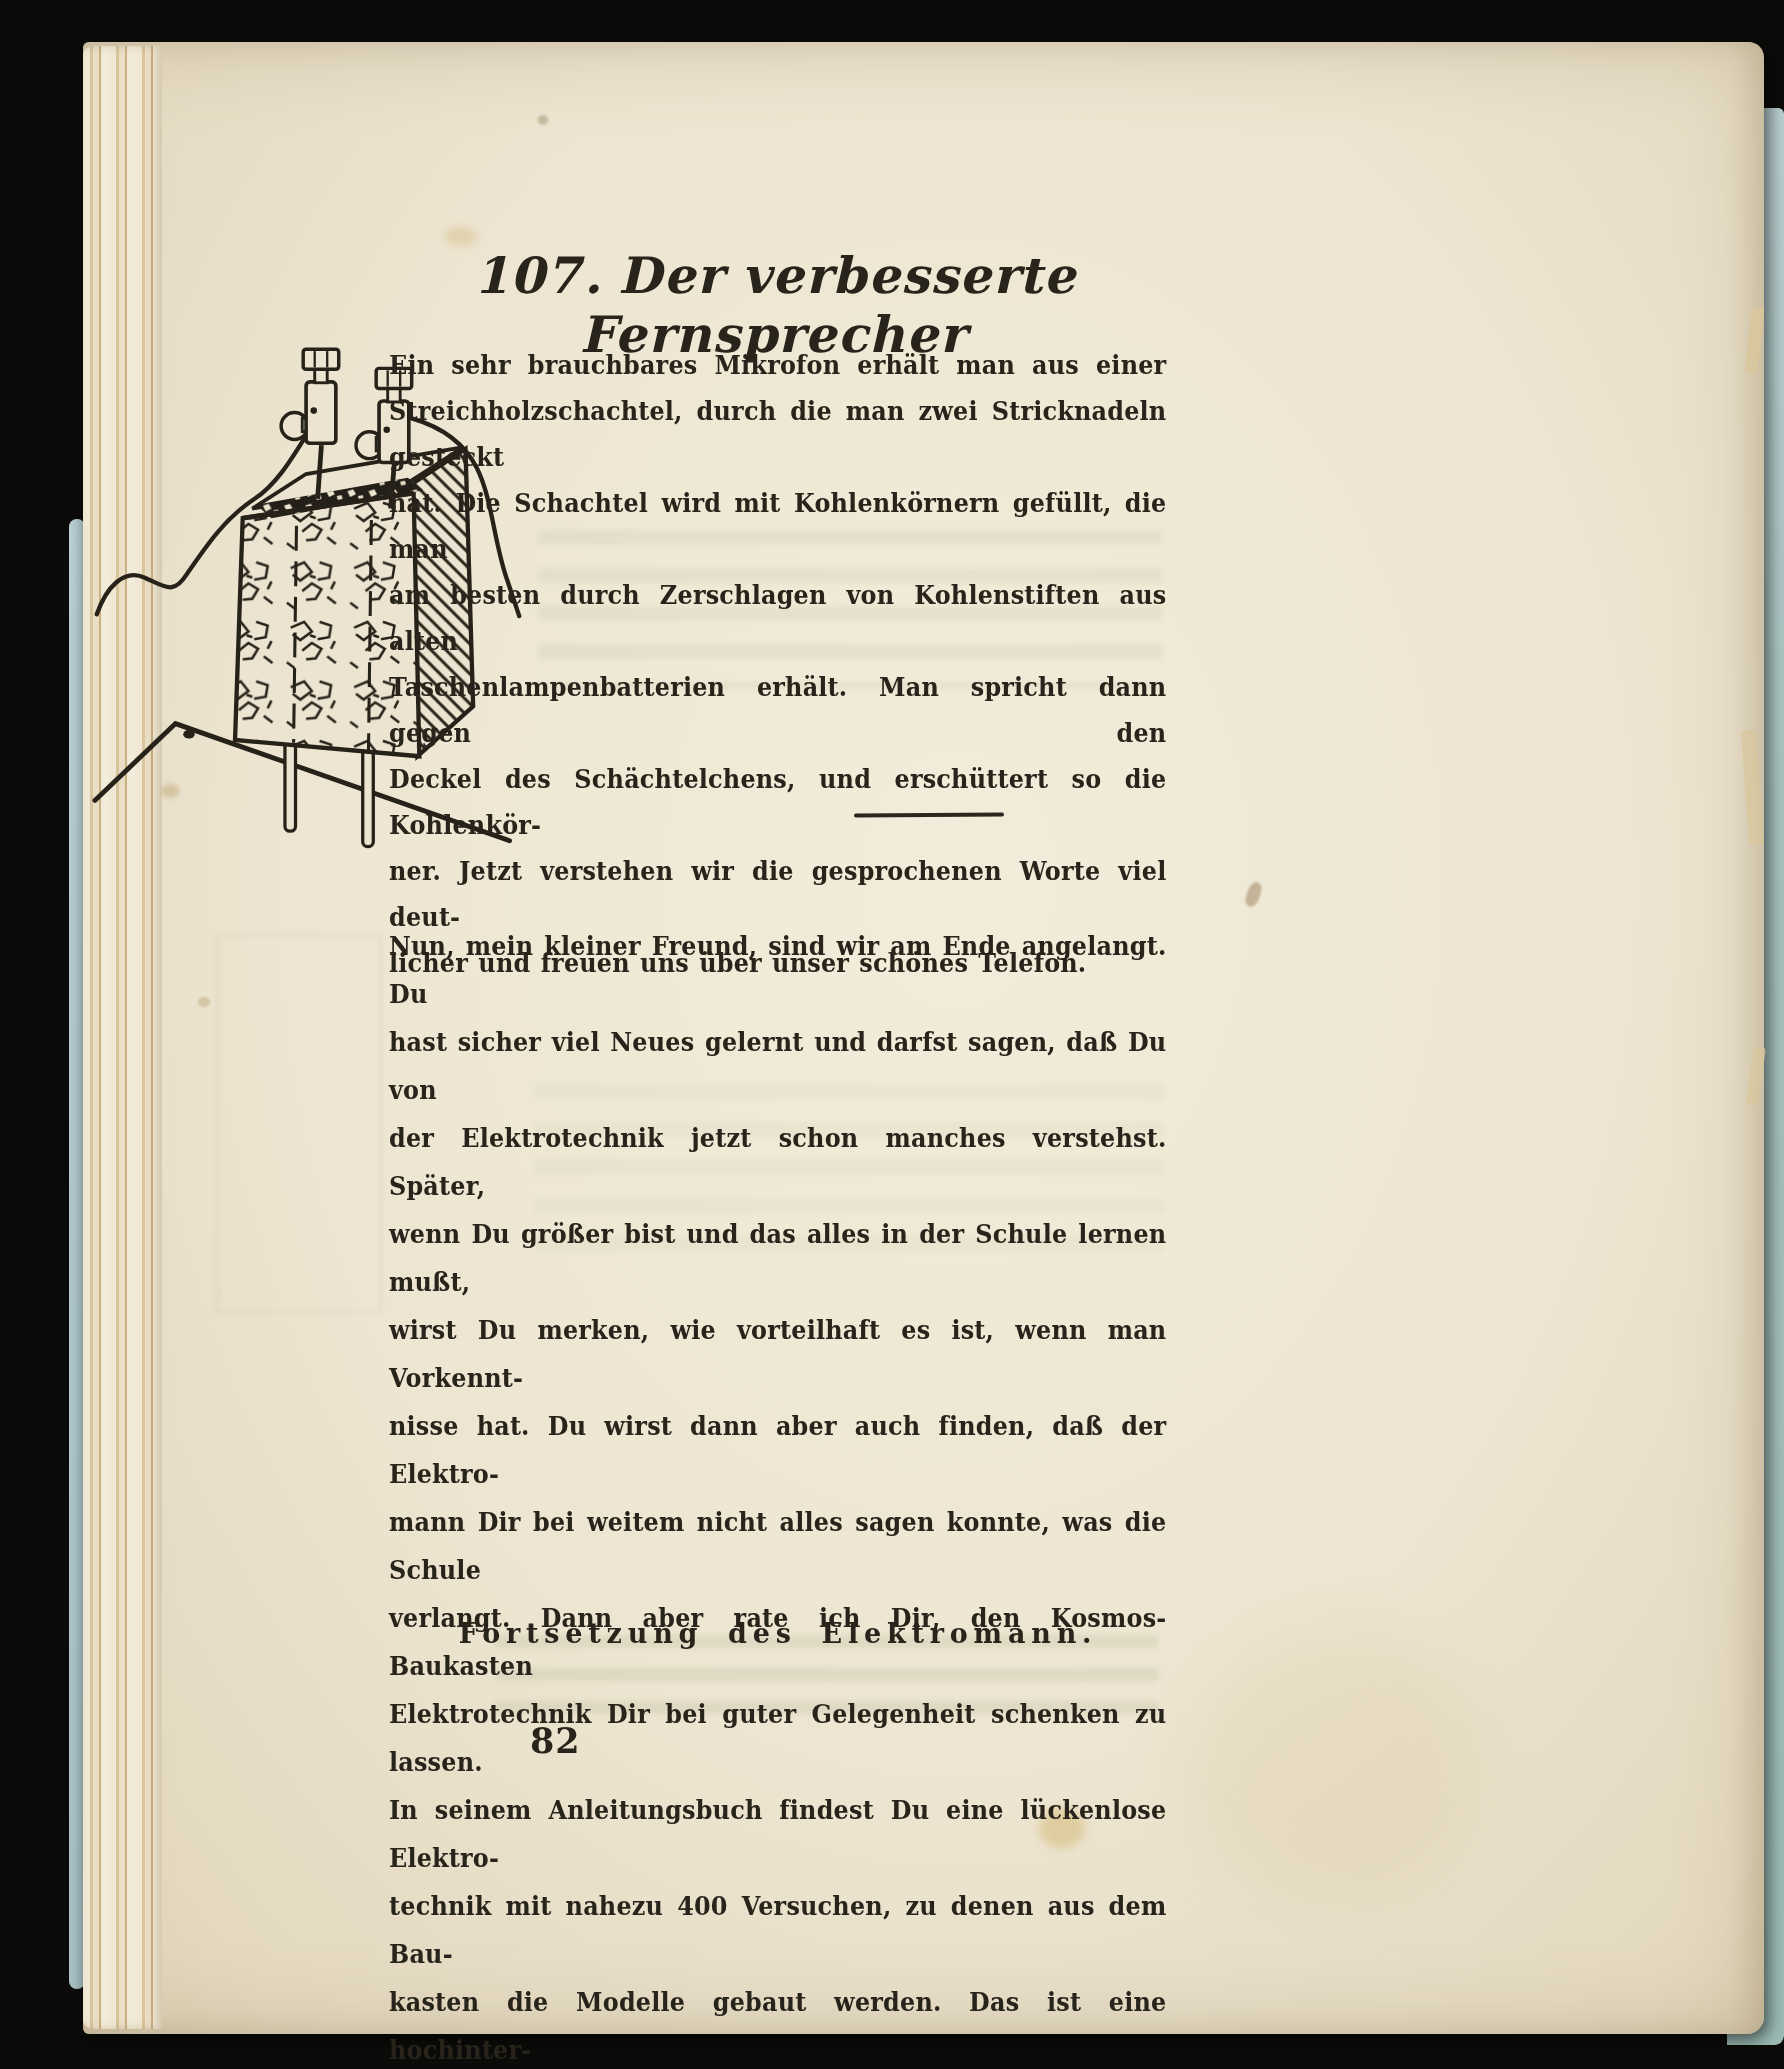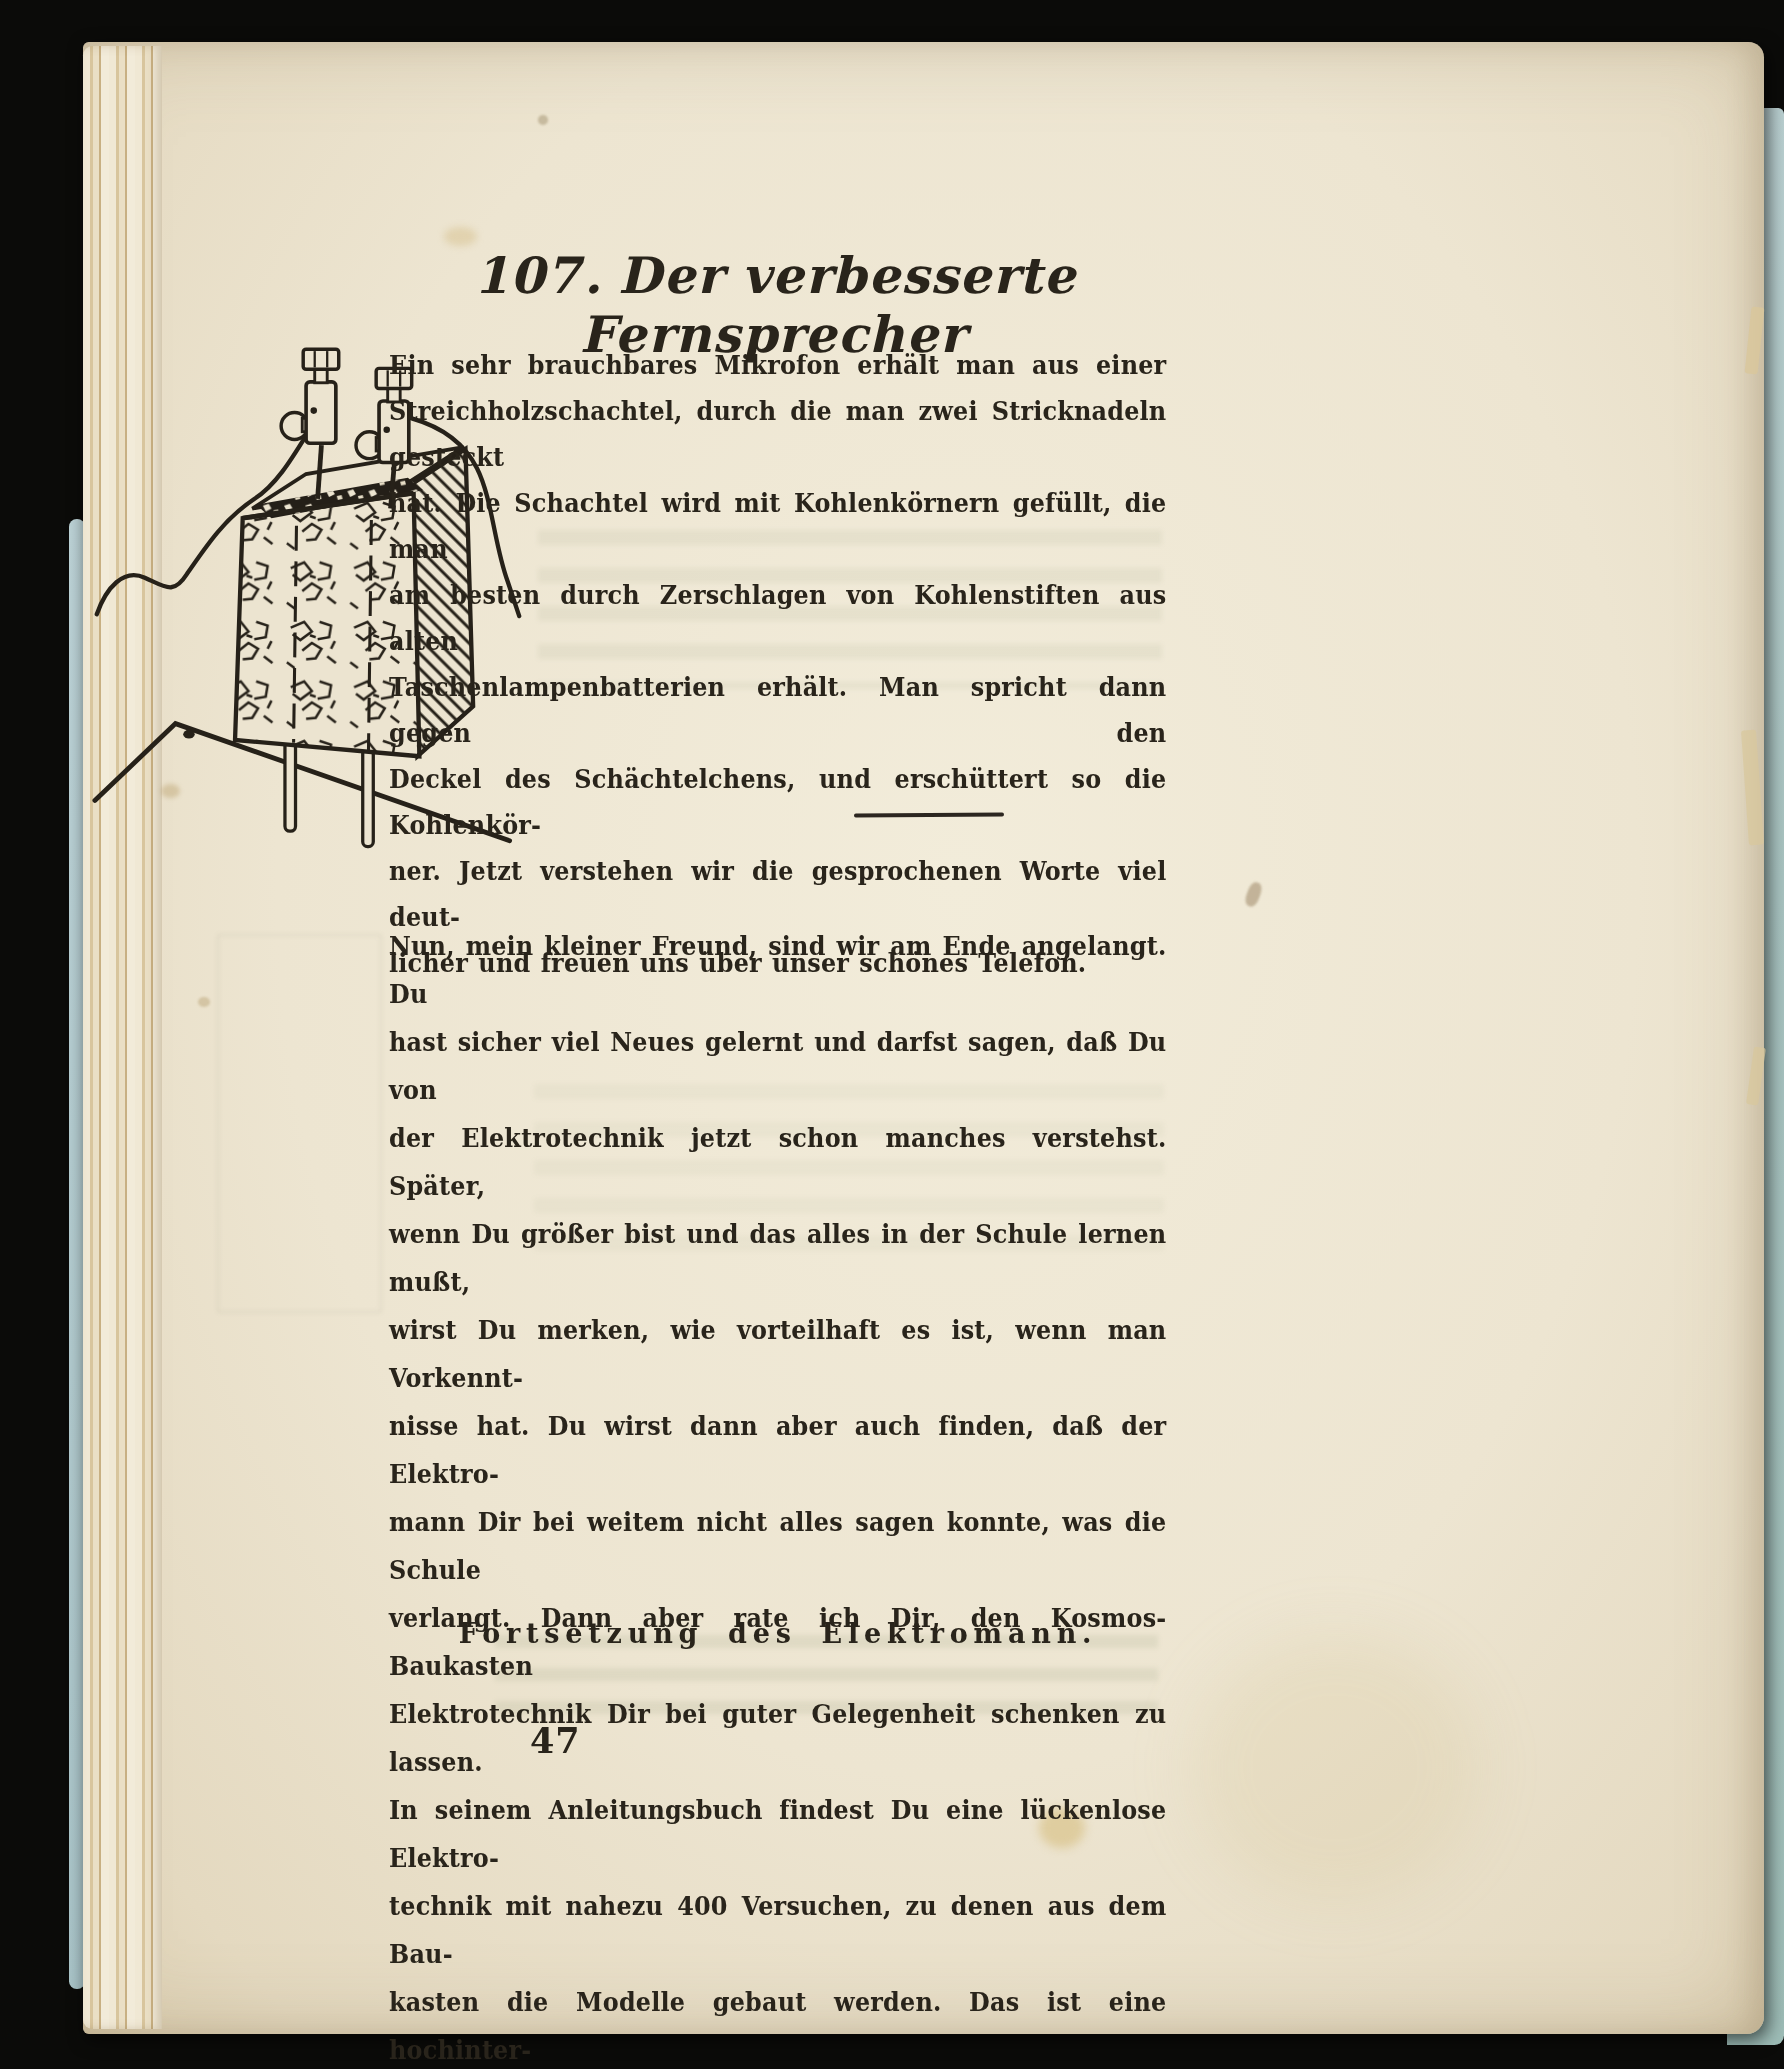--- a/index.html
+++ b/index.html
@@ -176,16 +176,16 @@
     <div class="line">verlangt. Dann aber rate ich Dir, den Kosmos-Baukasten</div>
     <div class="line">Elektrotechnik Dir bei guter Gelegenheit schenken zu lassen.</div>
     <div class="line">In seinem Anleitungsbuch findest Du eine lückenlose Elektro-</div>
     <div class="line">technik mit nahezu 400 Versuchen, zu denen aus dem Bau-</div>
     <div class="line">kasten die Modelle gebaut werden. Das ist eine hochinter-</div>
 
   </div>
 
   <div class="continuation ink">Fortsetzung des Elektromann.</div>
 
-  <div class="pagenum ink">47</div>
+  <div class="pagenum ink">82</div>
 
 </div>
 
 
 </body></html>

